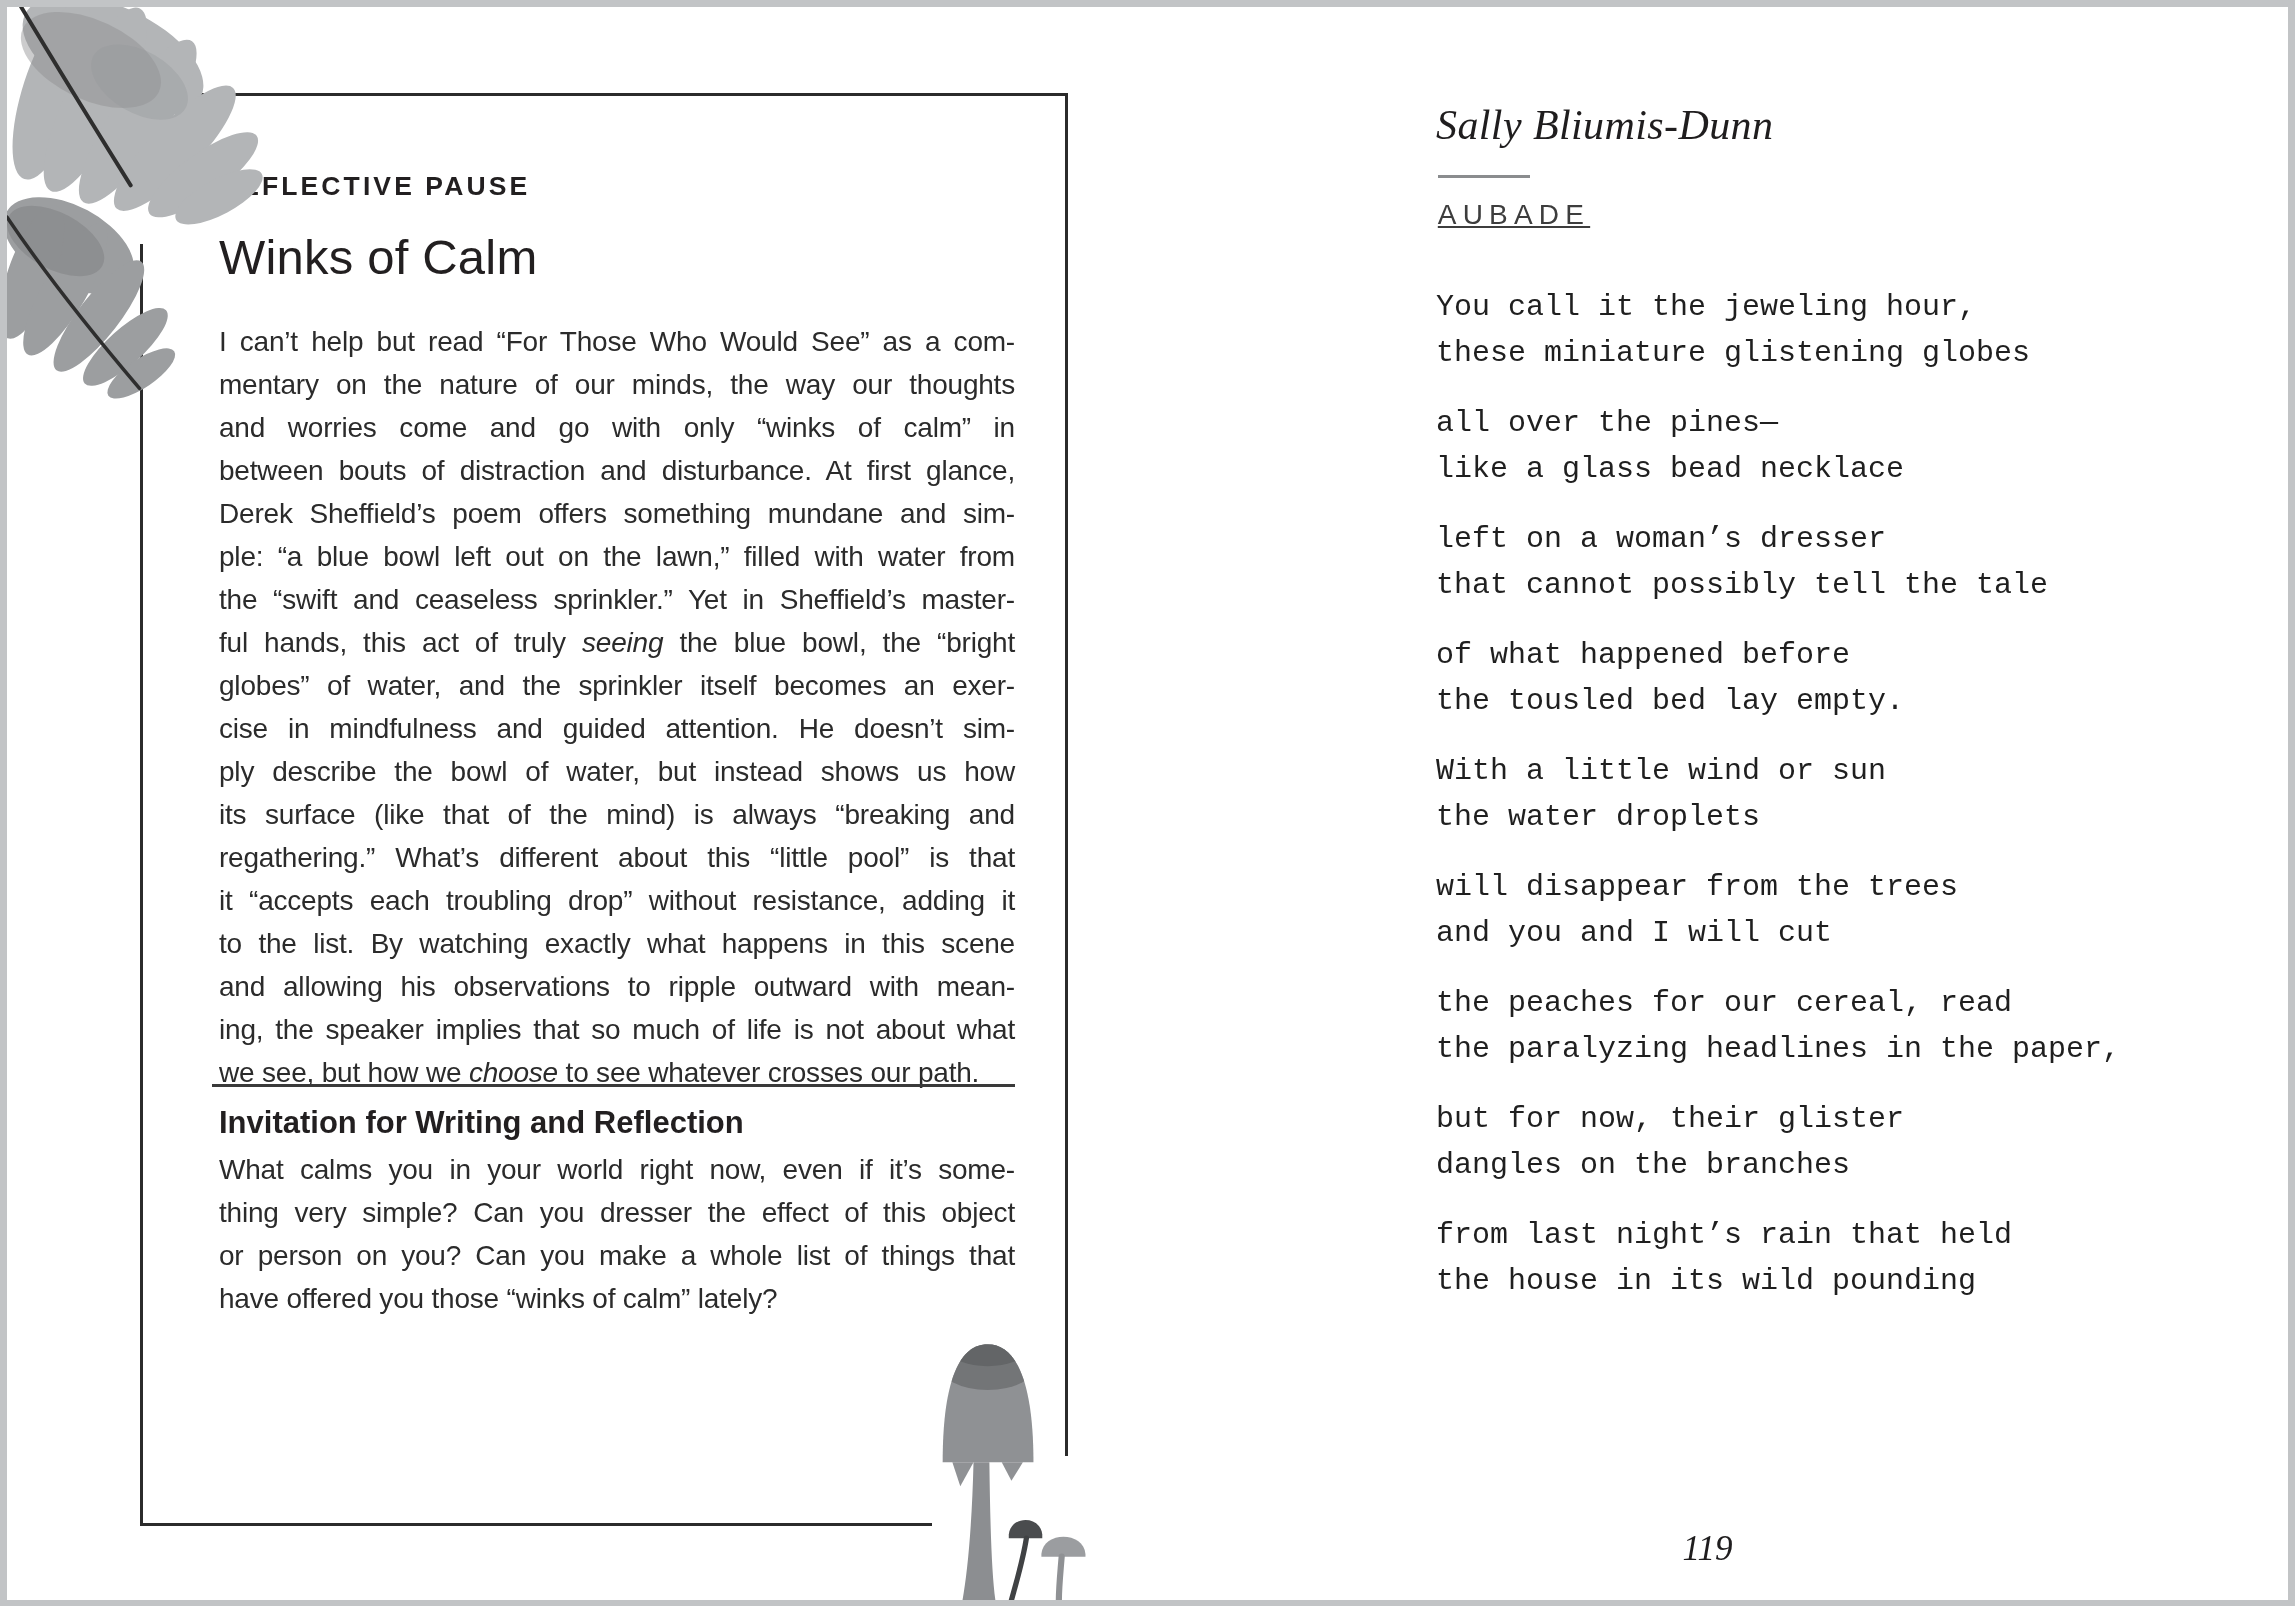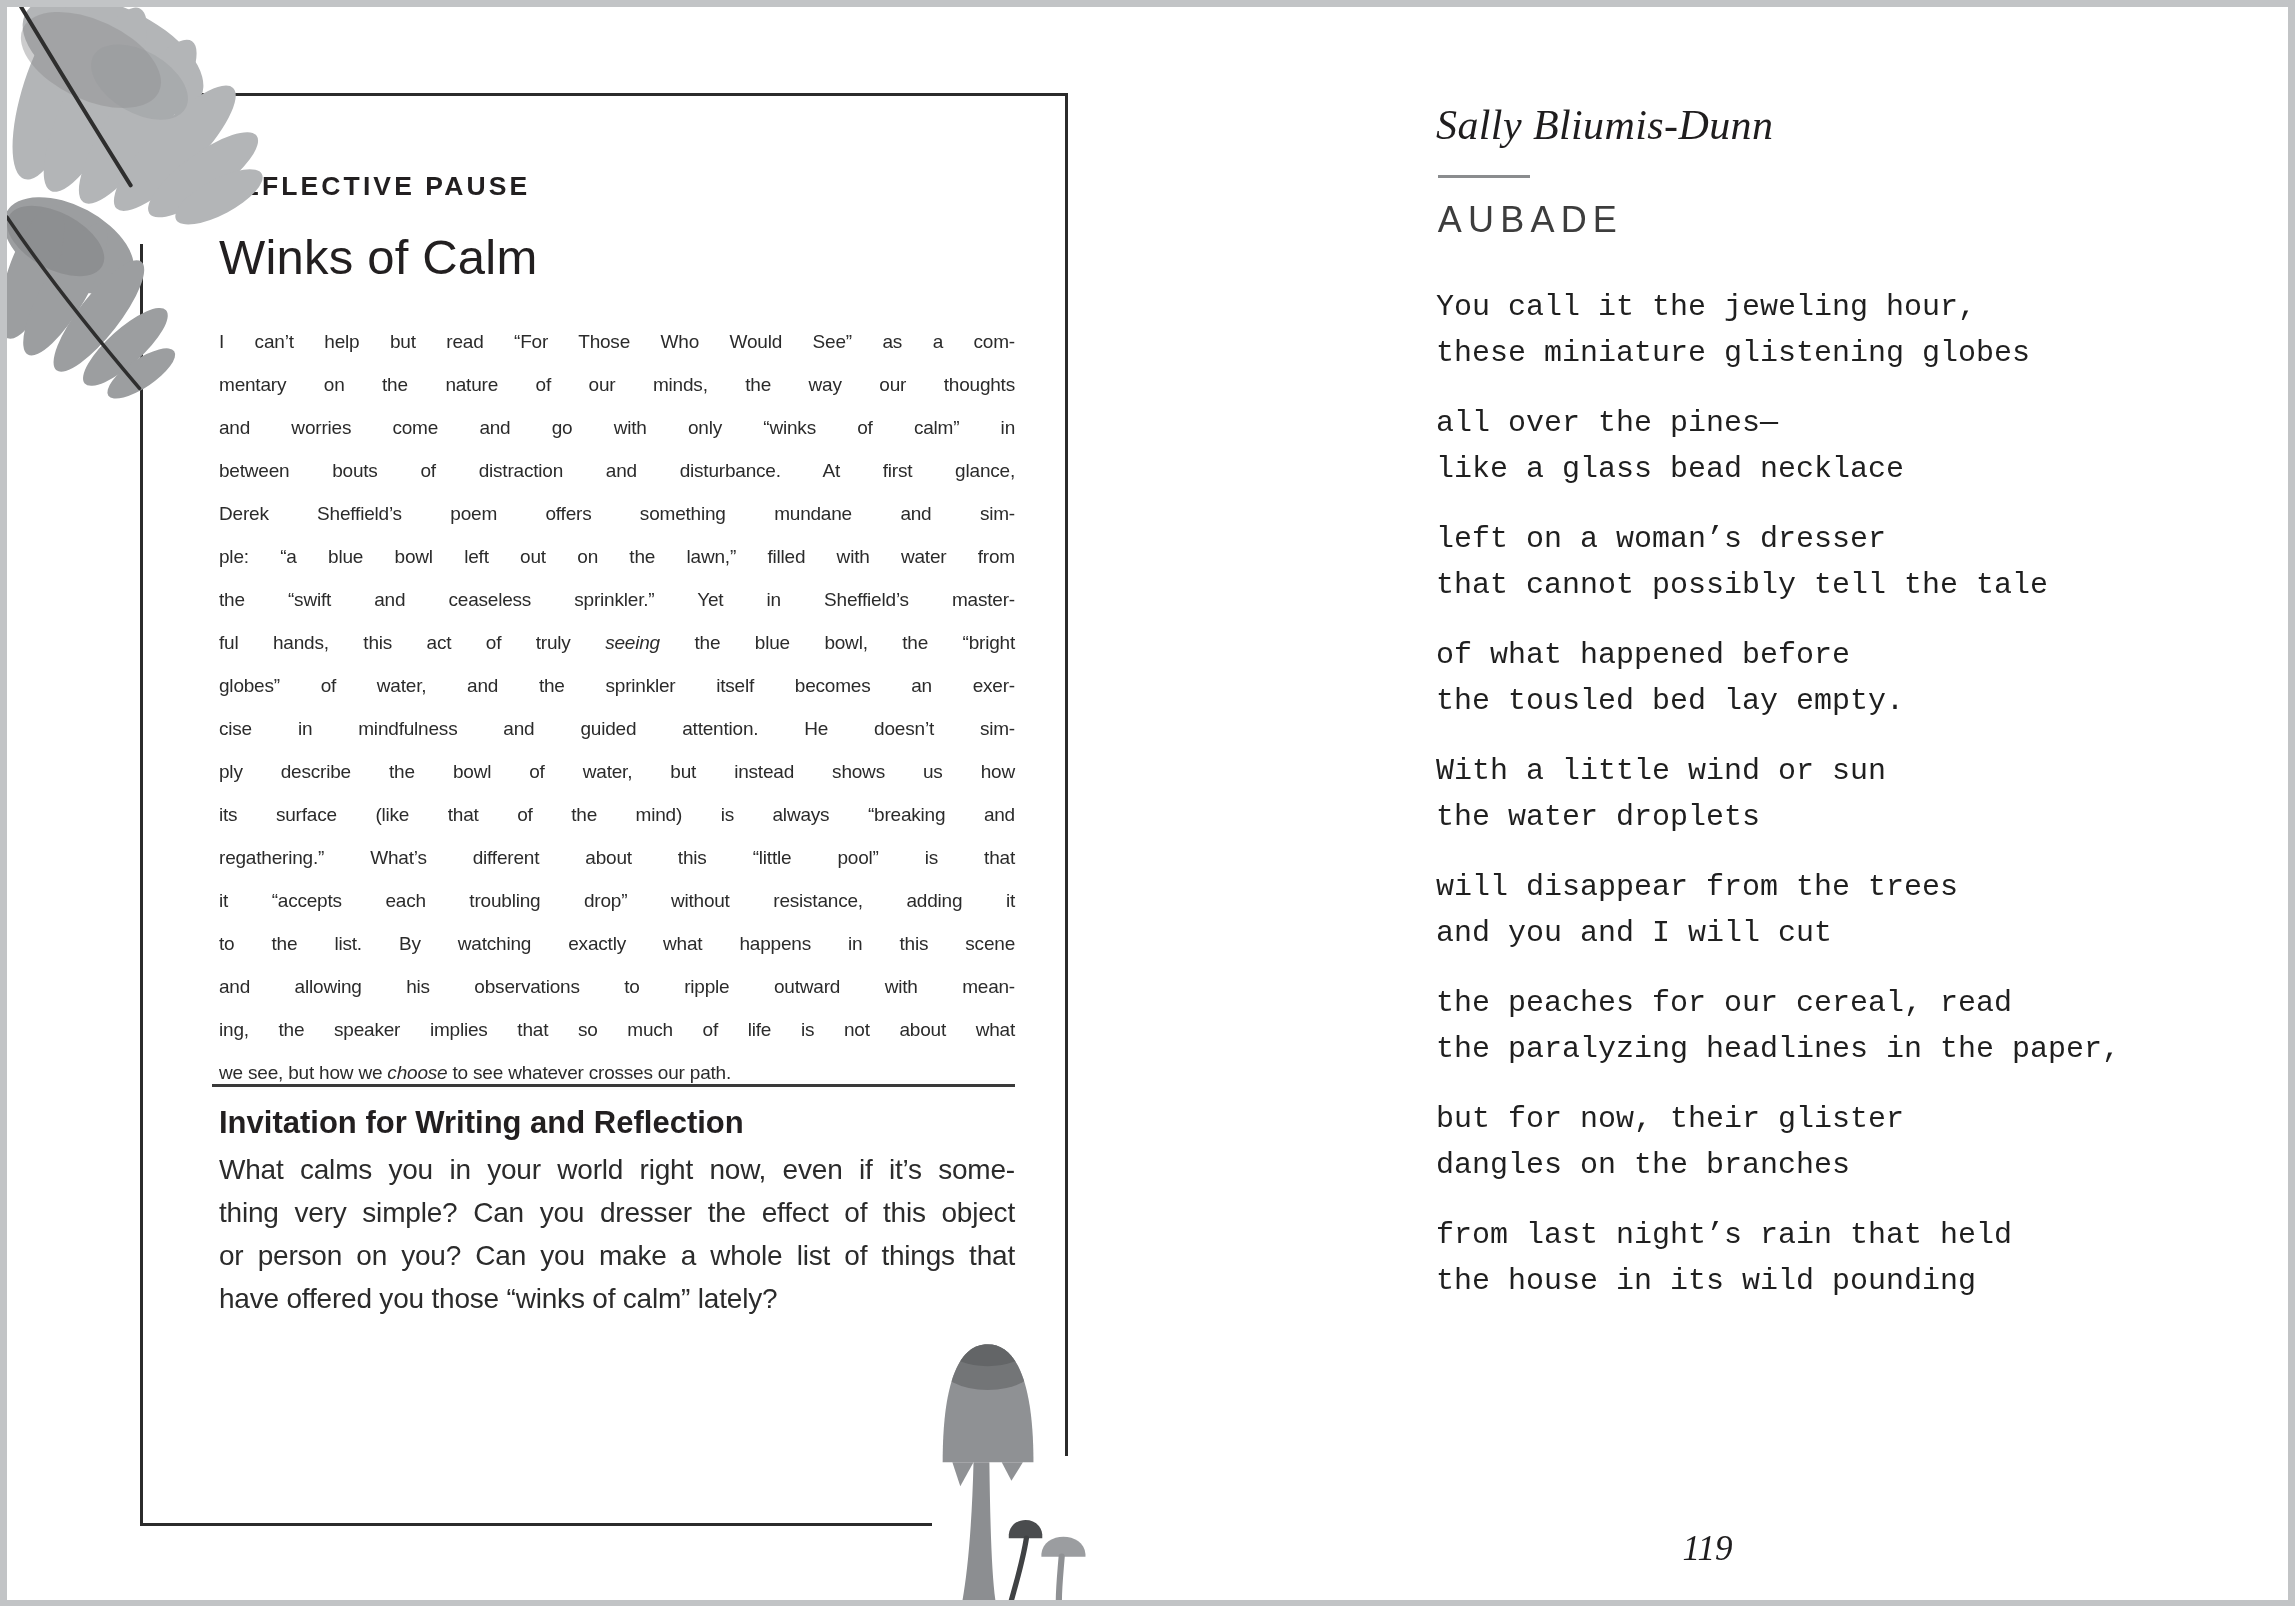--- a/index.html
+++ b/index.html
@@ -28,21 +28,21 @@
     font-size: 26.5px; font-weight: bold; letter-spacing: 3.1px;
     color: #221f20;
   }
   .essay-title {
     position: absolute; left: 0; top: 222px;
     font-size: 49px; font-weight: 400; letter-spacing: 0.2px;
     color: #221f20;
   }
   .body-text {
     position: absolute; left: 0; top: 313px; width: 796px;
-    font-size: 19px; line-height: 43px; letter-spacing: -0.2px;
+    font-size: 28px; line-height: 43px; letter-spacing: -0.2px;
     color: #2b2b2b;
   }
   .jline { text-align: justify; text-align-last: justify; }
   .jline.last { text-align-last: left; }
   .jline em { font-style: italic; }
   .section-divider {
     position: absolute; left: -7px; top: 1077px; width: 803px; height: 2.6px;
     background: #3a3a3a;
   }
   .invitation-heading {
@@ -61,21 +61,21 @@
     position: absolute; left: 0; top: 94px;
     font-family: "Liberation Serif", serif; font-style: italic;
     font-size: 42px; color: #1f1d1e; letter-spacing: 0.4px;
   }
   .author-rule {
     position: absolute; left: 1.8px; top: 168px; width: 92px; height: 2.6px;
     background: #8a8c8e;
   }
   .poem-title {
     position: absolute; left: 1.8px; top: 192px;
-    font-size: 36px; font-weight: 400; letter-spacing: 6.2px; color: #3d3d3d;
+    font-size: 28px; font-weight: 400; letter-spacing: 6.2px; color: #3d3d3d; text-decoration: underline;
   }
   .poem {
     position: absolute; left: 0; top: 261px; width: 848px;
     font-family: Liberation Mono, monospace;
     font-size: 30px; line-height: 46px; color: #1f1f1f; margin-top: 16px;
   }
   .stanza { margin: 0 0 24px 0; }
   .page-number-wrap {
     position: absolute; left: 1130px; top: 1522px; width: 1141px;
     text-align: center;

